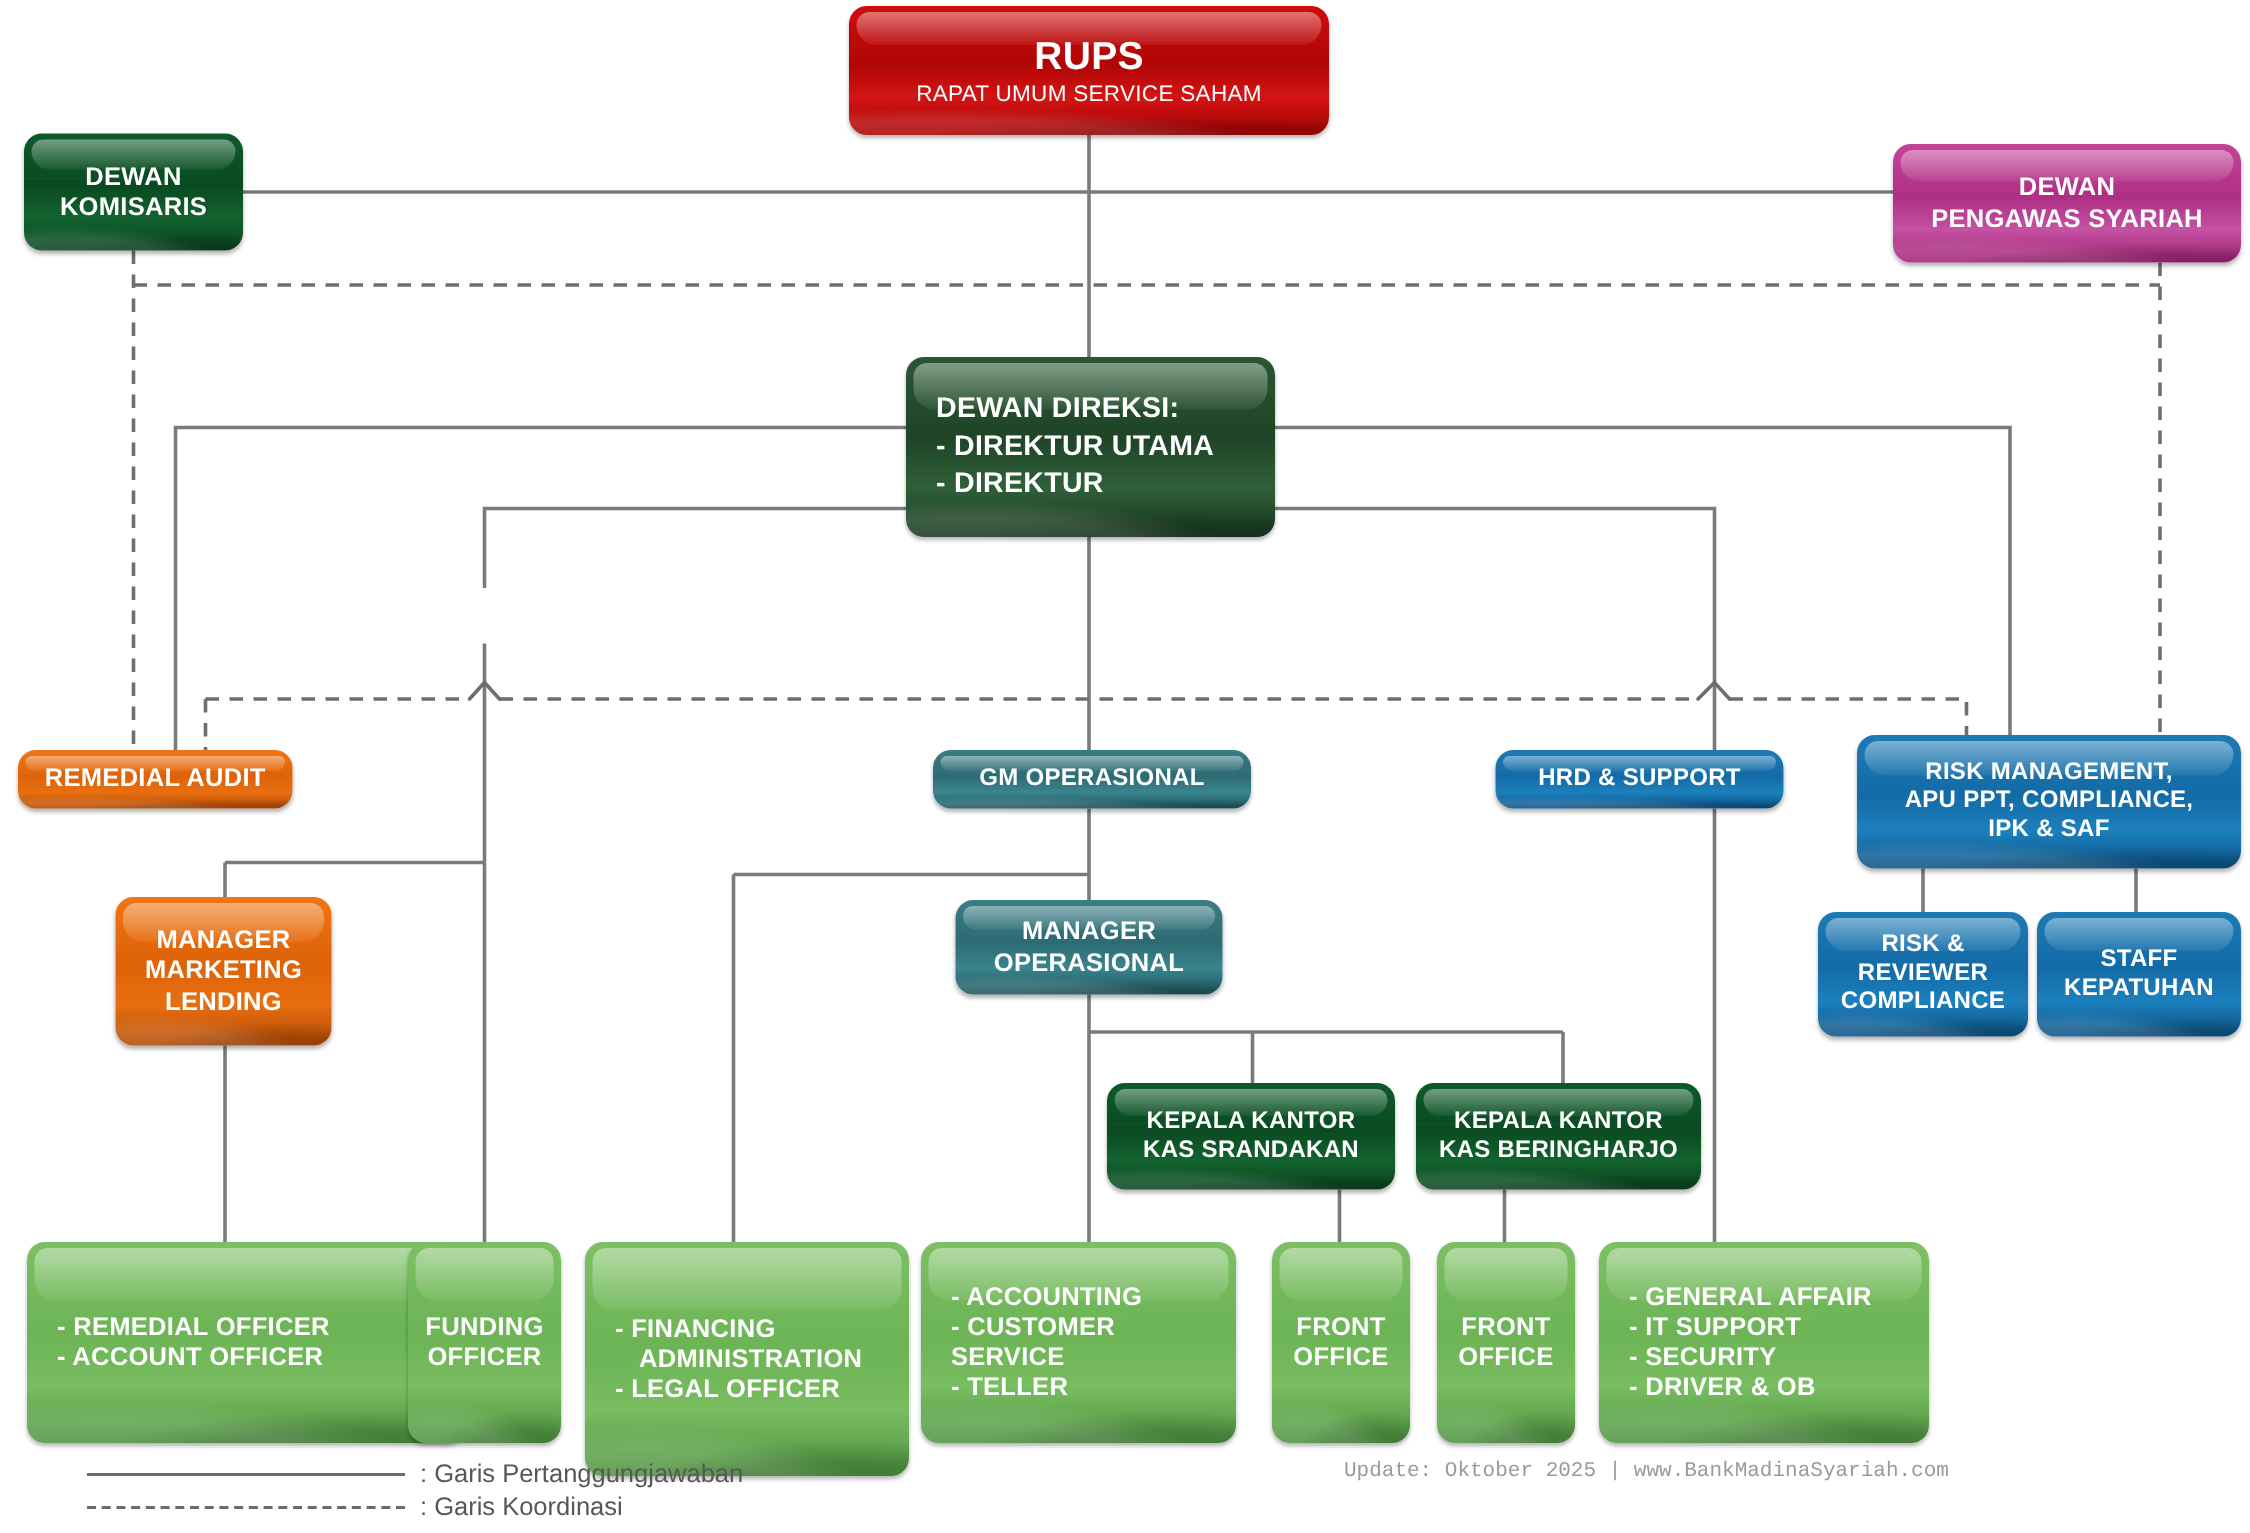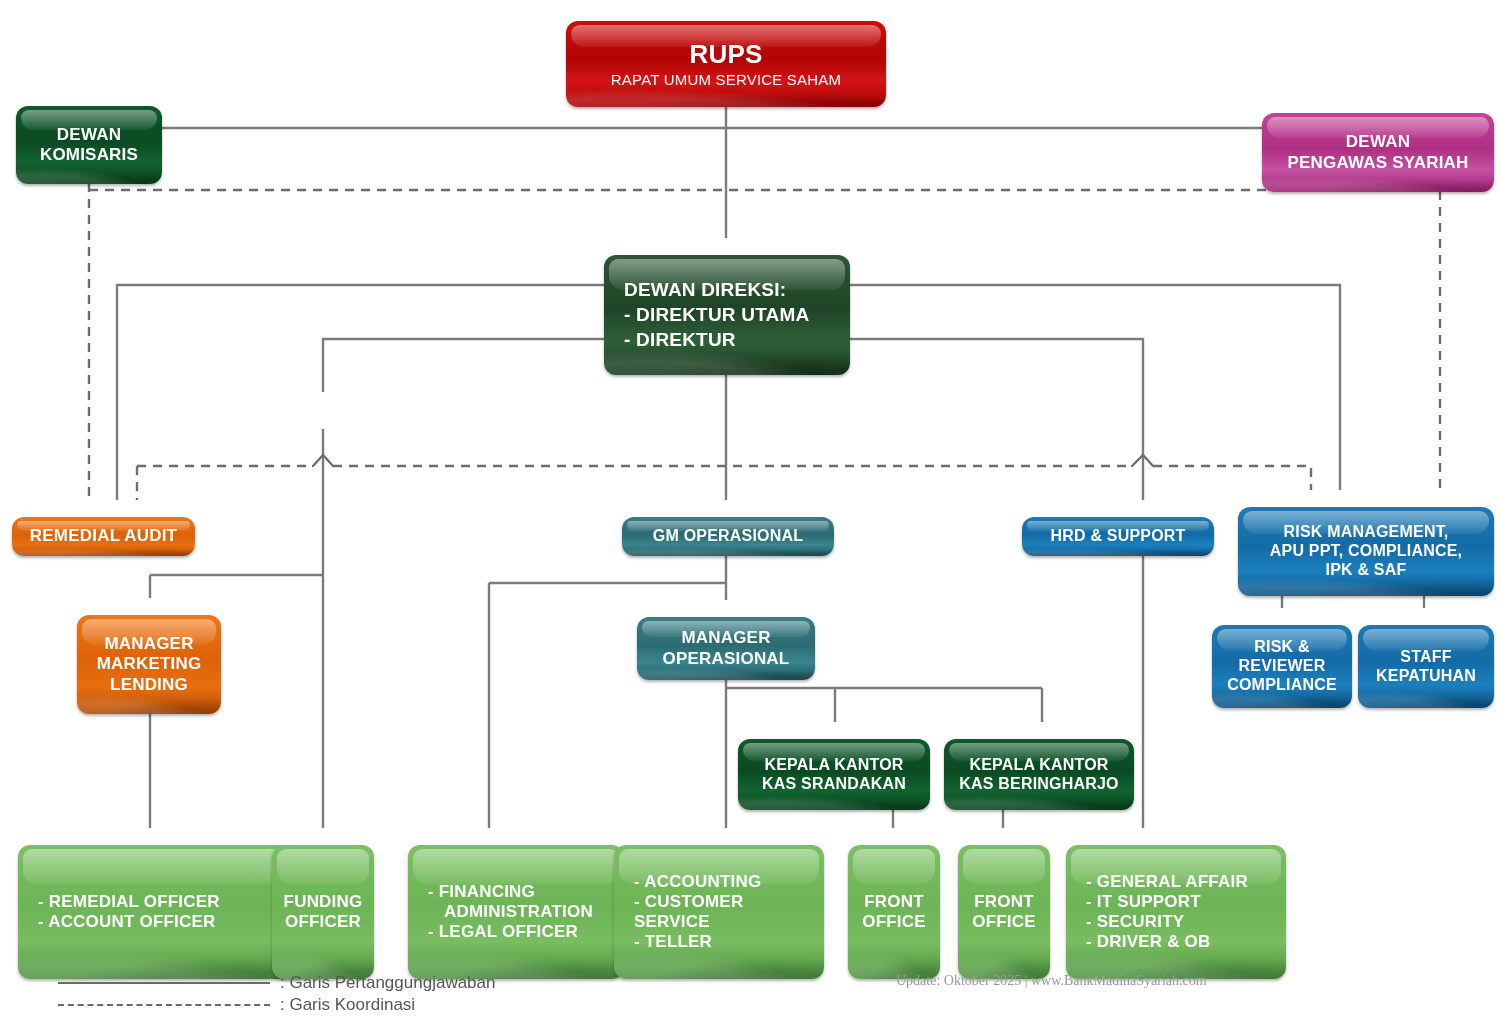--- a/index.html
+++ b/index.html
@@ -26,21 +26,20 @@
     justify-content:center;
     border-radius:12px;
     color:#ffffff;
     text-align:center;
     font-weight:bold;
     letter-spacing:.2px;
     line-height:1.18;
     overflow:hidden;
     box-shadow:0 2px 3px rgba(0,0,0,.30);
     z-index:5;
-    margin-top:17px;
   }
   .node .txt{position:relative;z-index:3;padding:0 8px;width:100%;}
   
   .node::before{
     content:"";
     position:absolute;
     left:5px;right:5px;top:4px;
     height:26%;
     min-height:9px;
     border-radius:9px 9px 14px 14px;
@@ -77,21 +76,21 @@
   .legend{position:absolute;z-index:6;padding-left:36px;}
   .legend-row{display:flex;align-items:center;height:22px;}
   .legend-solid{width:212px;height:0;border-top:2px solid #6a6a6a;margin-left:22px;}
   .legend-dash{width:212px;height:0;border-top:2px dashed #6a6a6a;margin-left:22px;}
   .legend-label{
     margin-left:10px;color:#575757;font-size:17px;font-weight:normal;
     font-family:"Liberation Sans", sans-serif;white-space:nowrap;
   }
   .footer-note{
     position:absolute;color:#9a9a9a;font-size:14px;white-space:nowrap;z-index:6;
-    font-family:Liberation Serif, serif;
+    font-family:Liberation Mono, monospace;
   }
 </style>
 </head>
 <body>
 
 <div id="canvas">
 
   <svg id="wires" viewBox="0 0 1500 1022">
     <g stroke="#7b7b7b" stroke-width="2.4" fill="none" stroke-linecap="butt">
 
@@ -185,21 +184,21 @@
 
 
   <div class="node c-orange" style="left:12px;top:500px;width:183px;height:39px;font-size:17px;">
     <div class="txt">REMEDIAL AUDIT</div>
   </div>
 
   <div class="node c-teal" style="left:622px;top:500px;width:212px;height:39px;font-size:16px;">
     <div class="txt">GM OPERASIONAL</div>
   </div>
 
-  <div class="node c-blue" style="left:1022px;top:500px;width:192px;height:39px;font-size:16px;">
+  <div class="node c-blue" style="left:997px;top:500px;width:192px;height:39px;font-size:16px;">
     <div class="txt">HRD &amp; SUPPORT</div>
   </div>
 
   <div class="node c-blue" style="left:1238px;top:490px;width:256px;height:89px;font-size:16px;">
     <div class="txt">
       <div>RISK MANAGEMENT,</div>
       <div>APU PPT, COMPLIANCE,</div>
       <div>IPK &amp; SAF</div>
     </div>
   </div>
@@ -255,21 +254,21 @@
     </div>
   </div>
 
   <div class="node c-lgreen" style="left:272px;top:828px;width:102px;height:134px;font-size:17px;">
     <div class="txt">
       <div>FUNDING</div>
       <div>OFFICER</div>
     </div>
   </div>
 
-  <div class="node c-lgreen lefttext" style="left:408px;top:828px;width:216px;height:134px;font-size:17px;">
+  <div class="node c-lgreen lefttext" style="left:390px;top:828px;width:216px;height:156px;font-size:17px;">
     <div class="txt">
       <div>- FINANCING</div>
       <div style="padding-left:16px;">ADMINISTRATION</div>
       <div>- LEGAL OFFICER</div>
     </div>
   </div>
 
   <div class="node c-lgreen lefttext" style="left:614px;top:828px;width:210px;height:134px;font-size:17px;">
     <div class="txt">
       <div>- ACCOUNTING</div>

